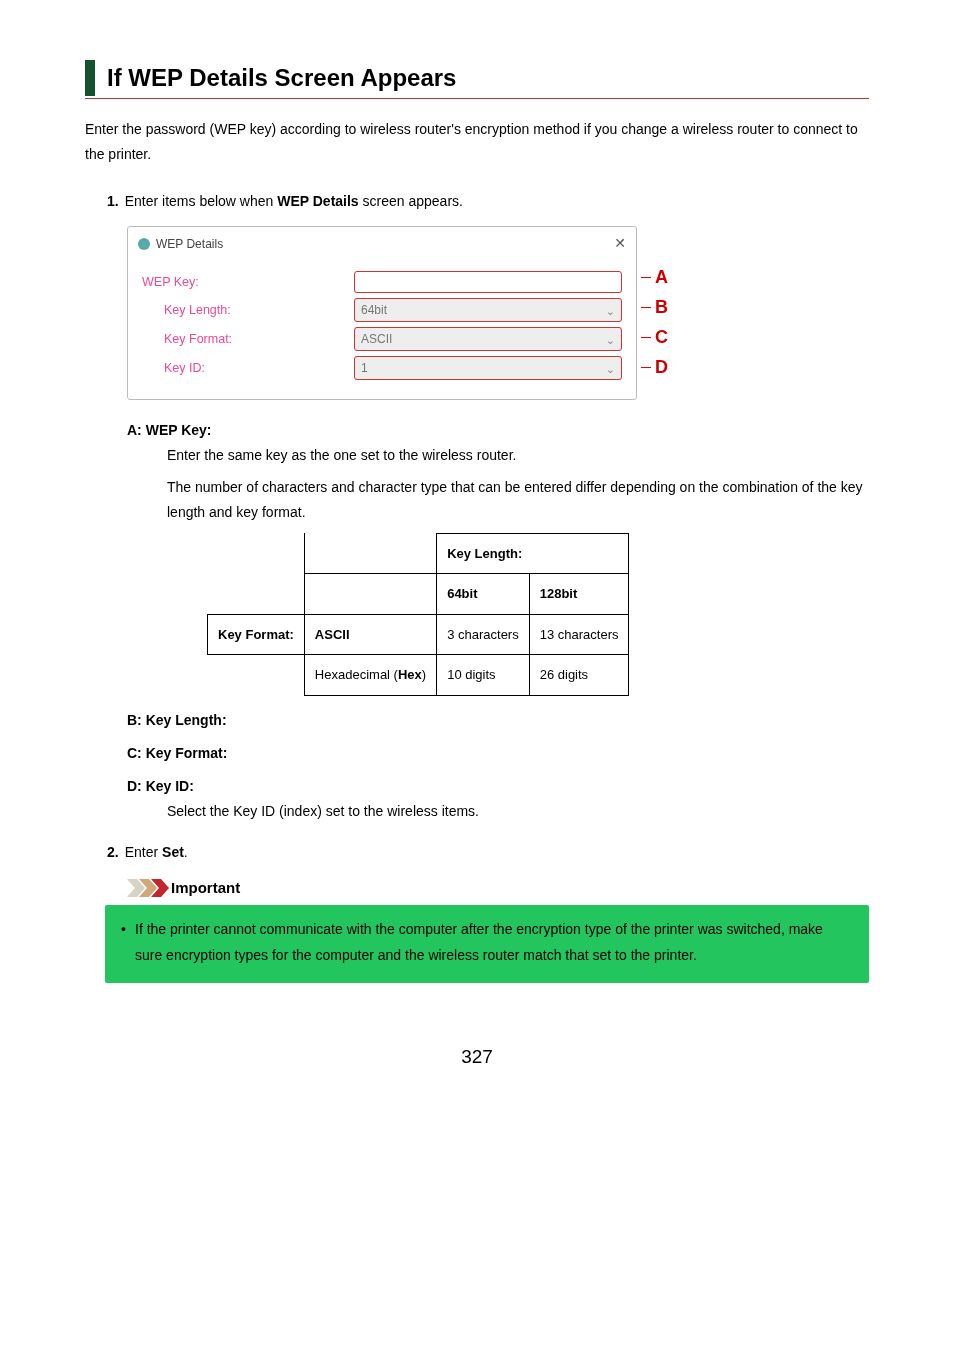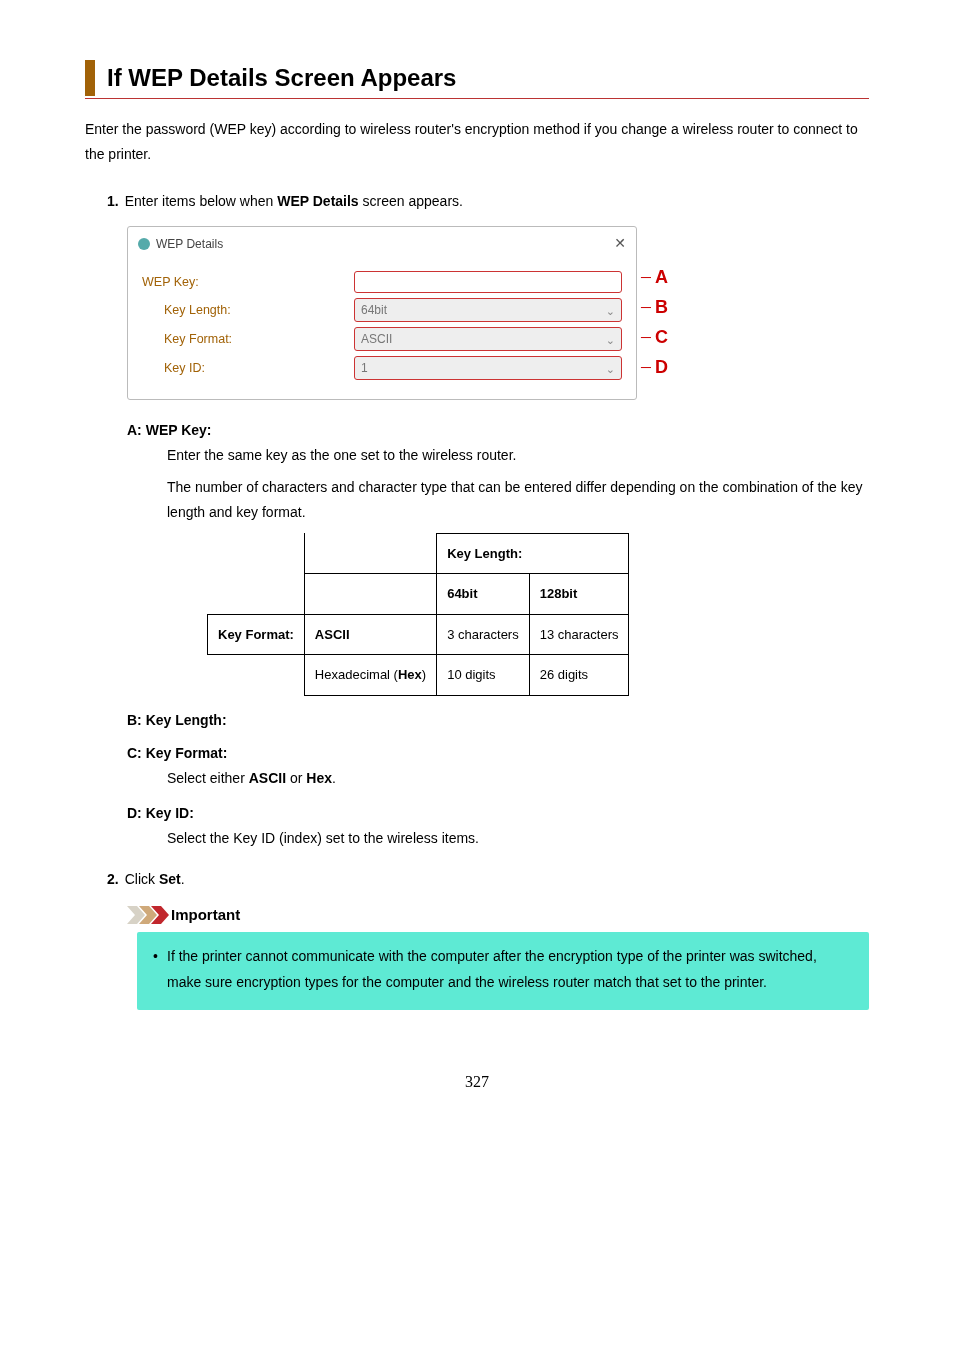--- a/index.html
+++ b/index.html
@@ -11,21 +11,21 @@
     padding: 60px 85px 40px 85px;
     font-size: 14px;
     line-height: 1.5;
   }
   .heading-wrap {
     border-bottom: 1px solid #b33;
     padding-bottom: 2px;
     margin-bottom: 18px;
   }
   .heading-inner {
-    border-left: 10px solid #a16207;
+    border-left: 10px solid #14532d;
     padding-left: 12px;
   }
   .heading-inner h1 {
     font-size: 24px;
     font-weight: bold;
   }
   .intro { margin-bottom: 24px; line-height: 1.8; }
   .step { margin-left: 22px; margin-bottom: 14px; }
   .step-line { display: flex; }
   .step-num { font-weight: bold; margin-right: 6px; }
@@ -45,21 +45,21 @@
     display: flex; align-items: center; justify-content: space-between;
     padding: 6px 10px;
     font-size: 12px;
     color: #444;
   }
   .titlebar-left { display:flex; align-items:center; gap:6px; }
   .dot { width:12px; height:12px; border-radius:50%; background:#5aa; display:inline-block; }
   .close-x { color:#555; font-size:14px; }
   .dlg-body { padding: 6px 14px 14px 14px; }
   .dlg-row { display:flex; align-items:center; margin: 5px 0; }
-  .dlg-label { width: 190px; color:#a16207; font-size:12.5px; }
+  .dlg-label { width: 190px; color:#ec4899; font-size:12.5px; }
   .dlg-input {
     flex:1; height:22px; border:1.5px solid #c33; border-radius:3px; background:#fff;
   }
   .dlg-sub { margin-left: 22px; }
   .dlg-select {
     flex:1; height:24px; border:1.5px solid #c33; border-radius:3px;
     background:#eee; color:#777; font-size:12px; padding:2px 22px 2px 6px;
     position:relative;
   }
   .dlg-select .chev {
@@ -90,28 +90,28 @@
     border: 1px solid #000; padding: 8px 10px; font-size: 13px; text-align:left;
   }
   .dtable .noborder { border-top:none; border-left:none; background:#fff; }
   .dtable th { font-weight: bold; }
 
   
   .impt-head { display:flex; align-items:center; margin: 8px 0 6px 42px; }
   .impt-head svg { flex: none; }
   .impt-head-text { font-weight:bold; font-size:15px; }
   .impt-box {
-    background:#5eead4; padding: 12px 16px 14px 16px; margin-left:52px;
+    background:#22c55e; padding: 12px 16px 14px 16px; margin-left:20px;
     border-radius:2px;
   }
   .impt-box ul { list-style: none; }
   .impt-box li { position:relative; padding-left:14px; line-height:1.85; }
   .impt-box li::before { content:"•"; position:absolute; left:0; top:0; }
 
-  .pagenum { text-align:center; margin-top: 60px; font-family: Liberation Serif, serif; font-size:16px; }
+  .pagenum { text-align:center; margin-top: 60px; font-family: Liberation Sans, sans-serif; font-size:19px; }
 </style>
 </head>
 <body>
 
 <div class="heading-wrap">
   <div class="heading-inner">
     <h1>If WEP Details Screen Appears</h1>
   </div>
 </div>
 
@@ -219,35 +219,32 @@
       </table>
   </div>
 </div>
 
 <div class="def">
   <div class="def-term">B: Key Length:</div>
 </div>
 
 <div class="def">
   <div class="def-term">C: Key Format:</div>
-  <div class="def-body">
-    <span>Select either </span><b>ASCII</b><span> or </span><b>Hex</b><span>.</span>
-  </div>
 </div>
 
 <div class="def">
   <div class="def-term">D: Key ID:</div>
   <div class="def-body">Select the Key ID (index) set to the wireless items.</div>
 </div>
 
 <div class="step" style="margin-top:18px;">
   <div class="step-line">
     <span class="step-num">2.</span>
     <span class="step-text">
-      <span>Click </span><b>Set</b><span>.</span>
+      <span>Enter </span><b>Set</b><span>.</span>
     </span>
   </div>
 </div>
 
 <div class="impt-head">
   <svg width="44" height="18" viewBox="0 0 44 18">
     <polygon points="0,0 10,0 18,9 10,18 0,18 8,9" fill="#d7d2c6"></polygon>
     <polygon points="12,0 22,0 30,9 22,18 12,18 20,9" fill="#cfa97a"></polygon>
     <polygon points="24,0 34,0 42,9 34,18 24,18 32,9" fill="#c1272d"></polygon>
   </svg>

